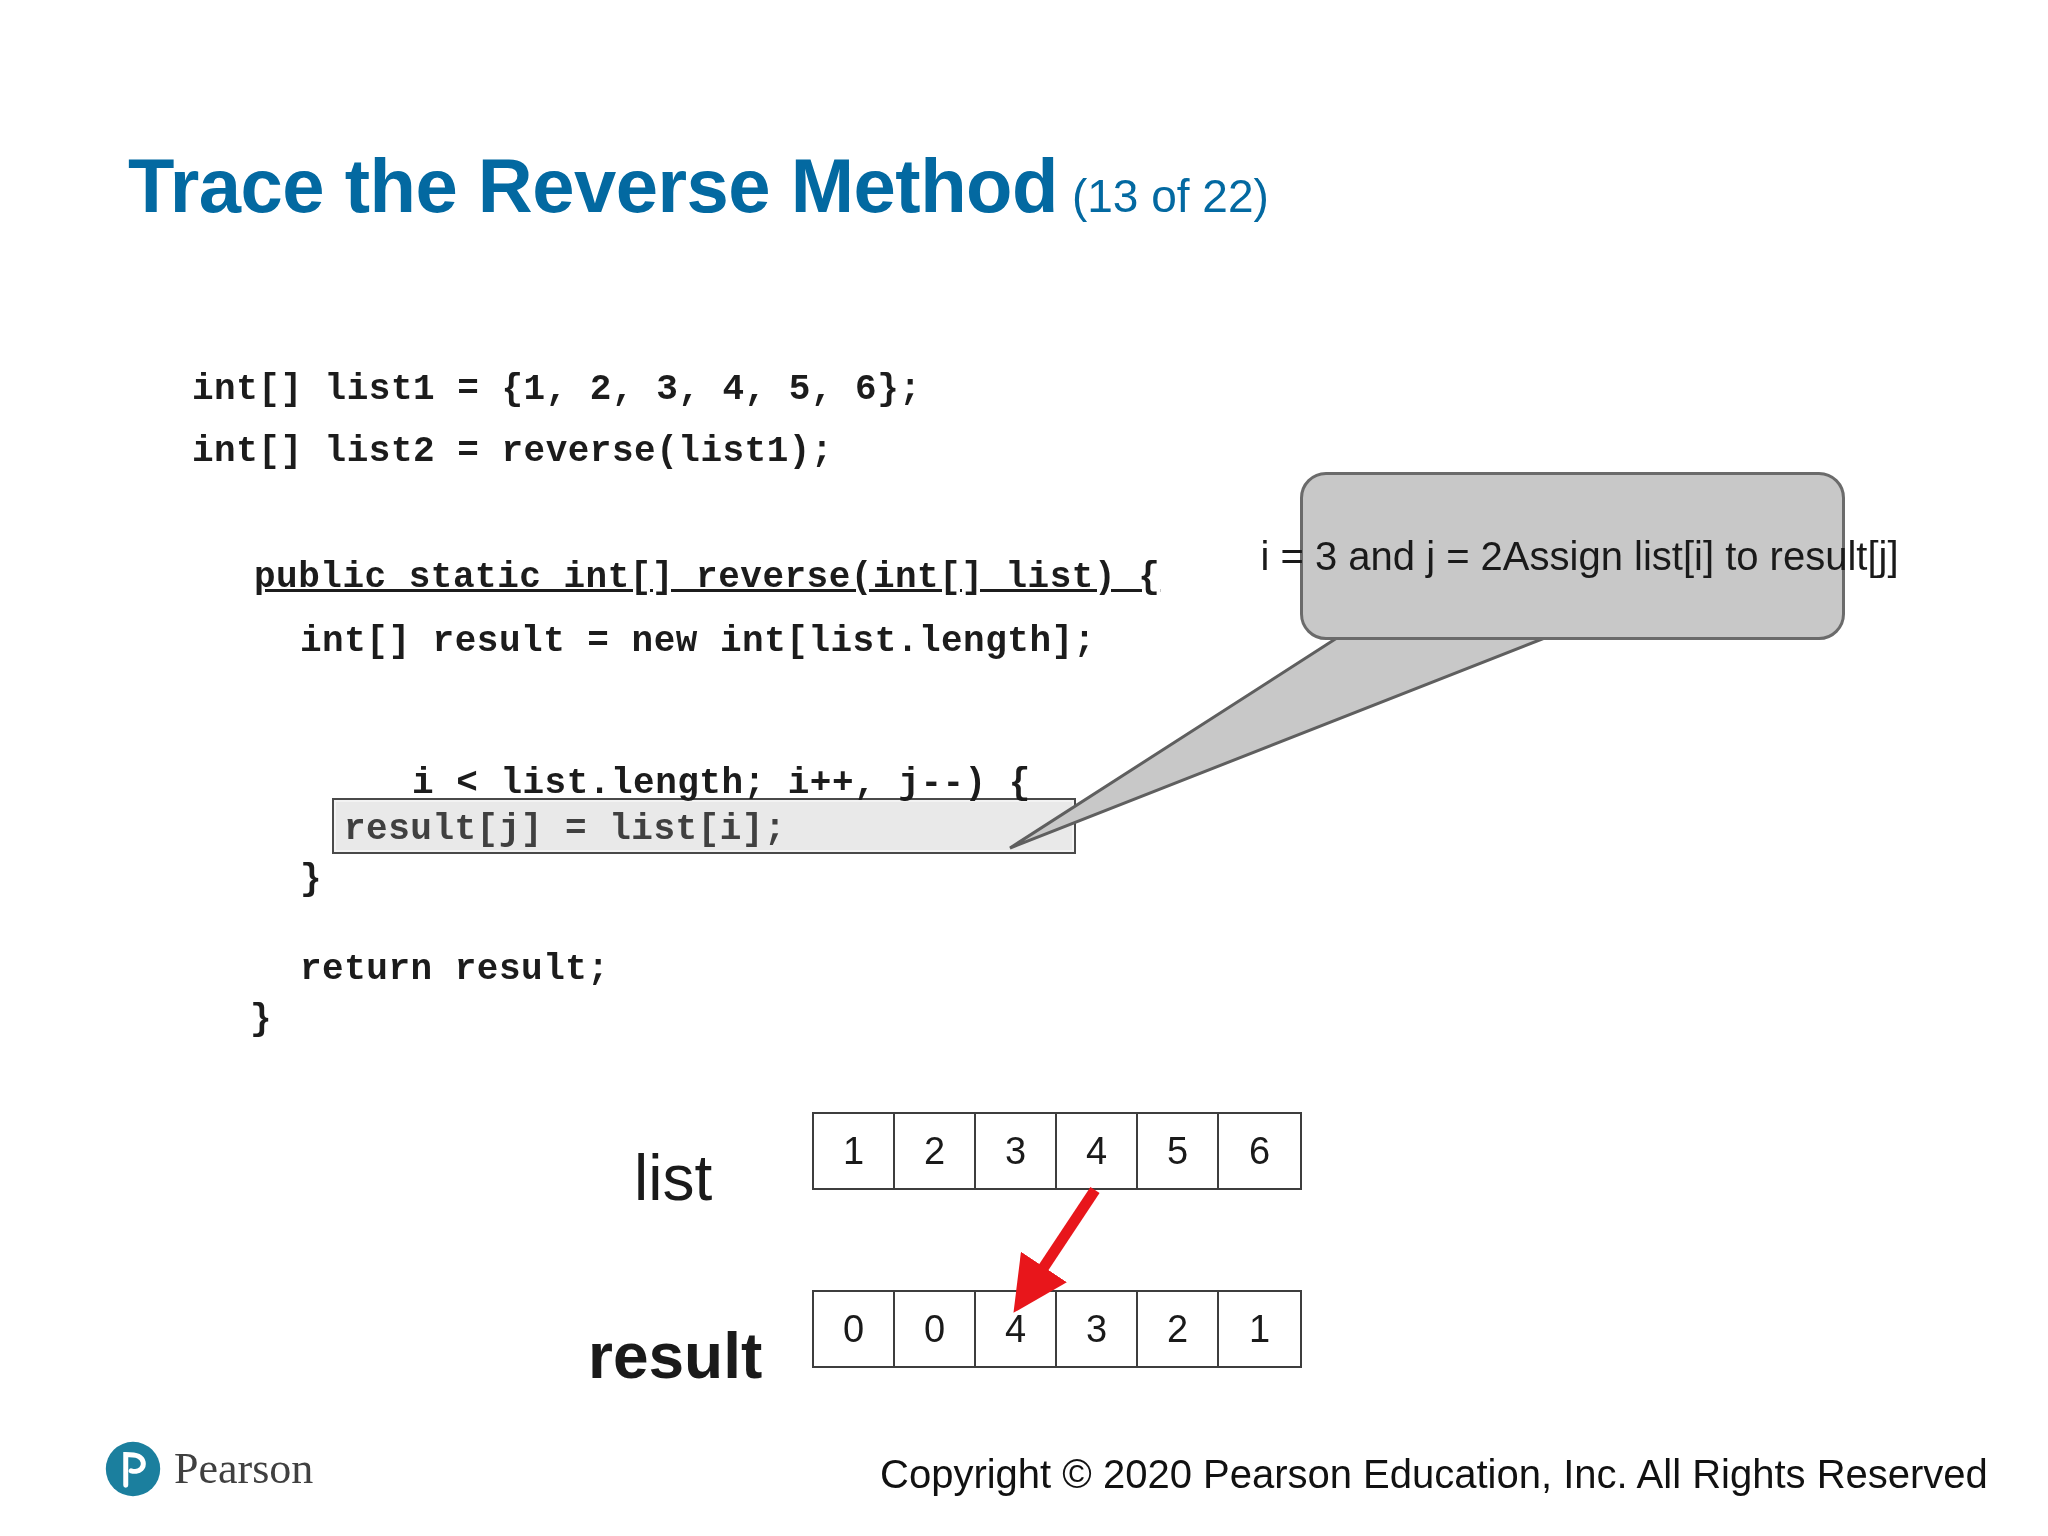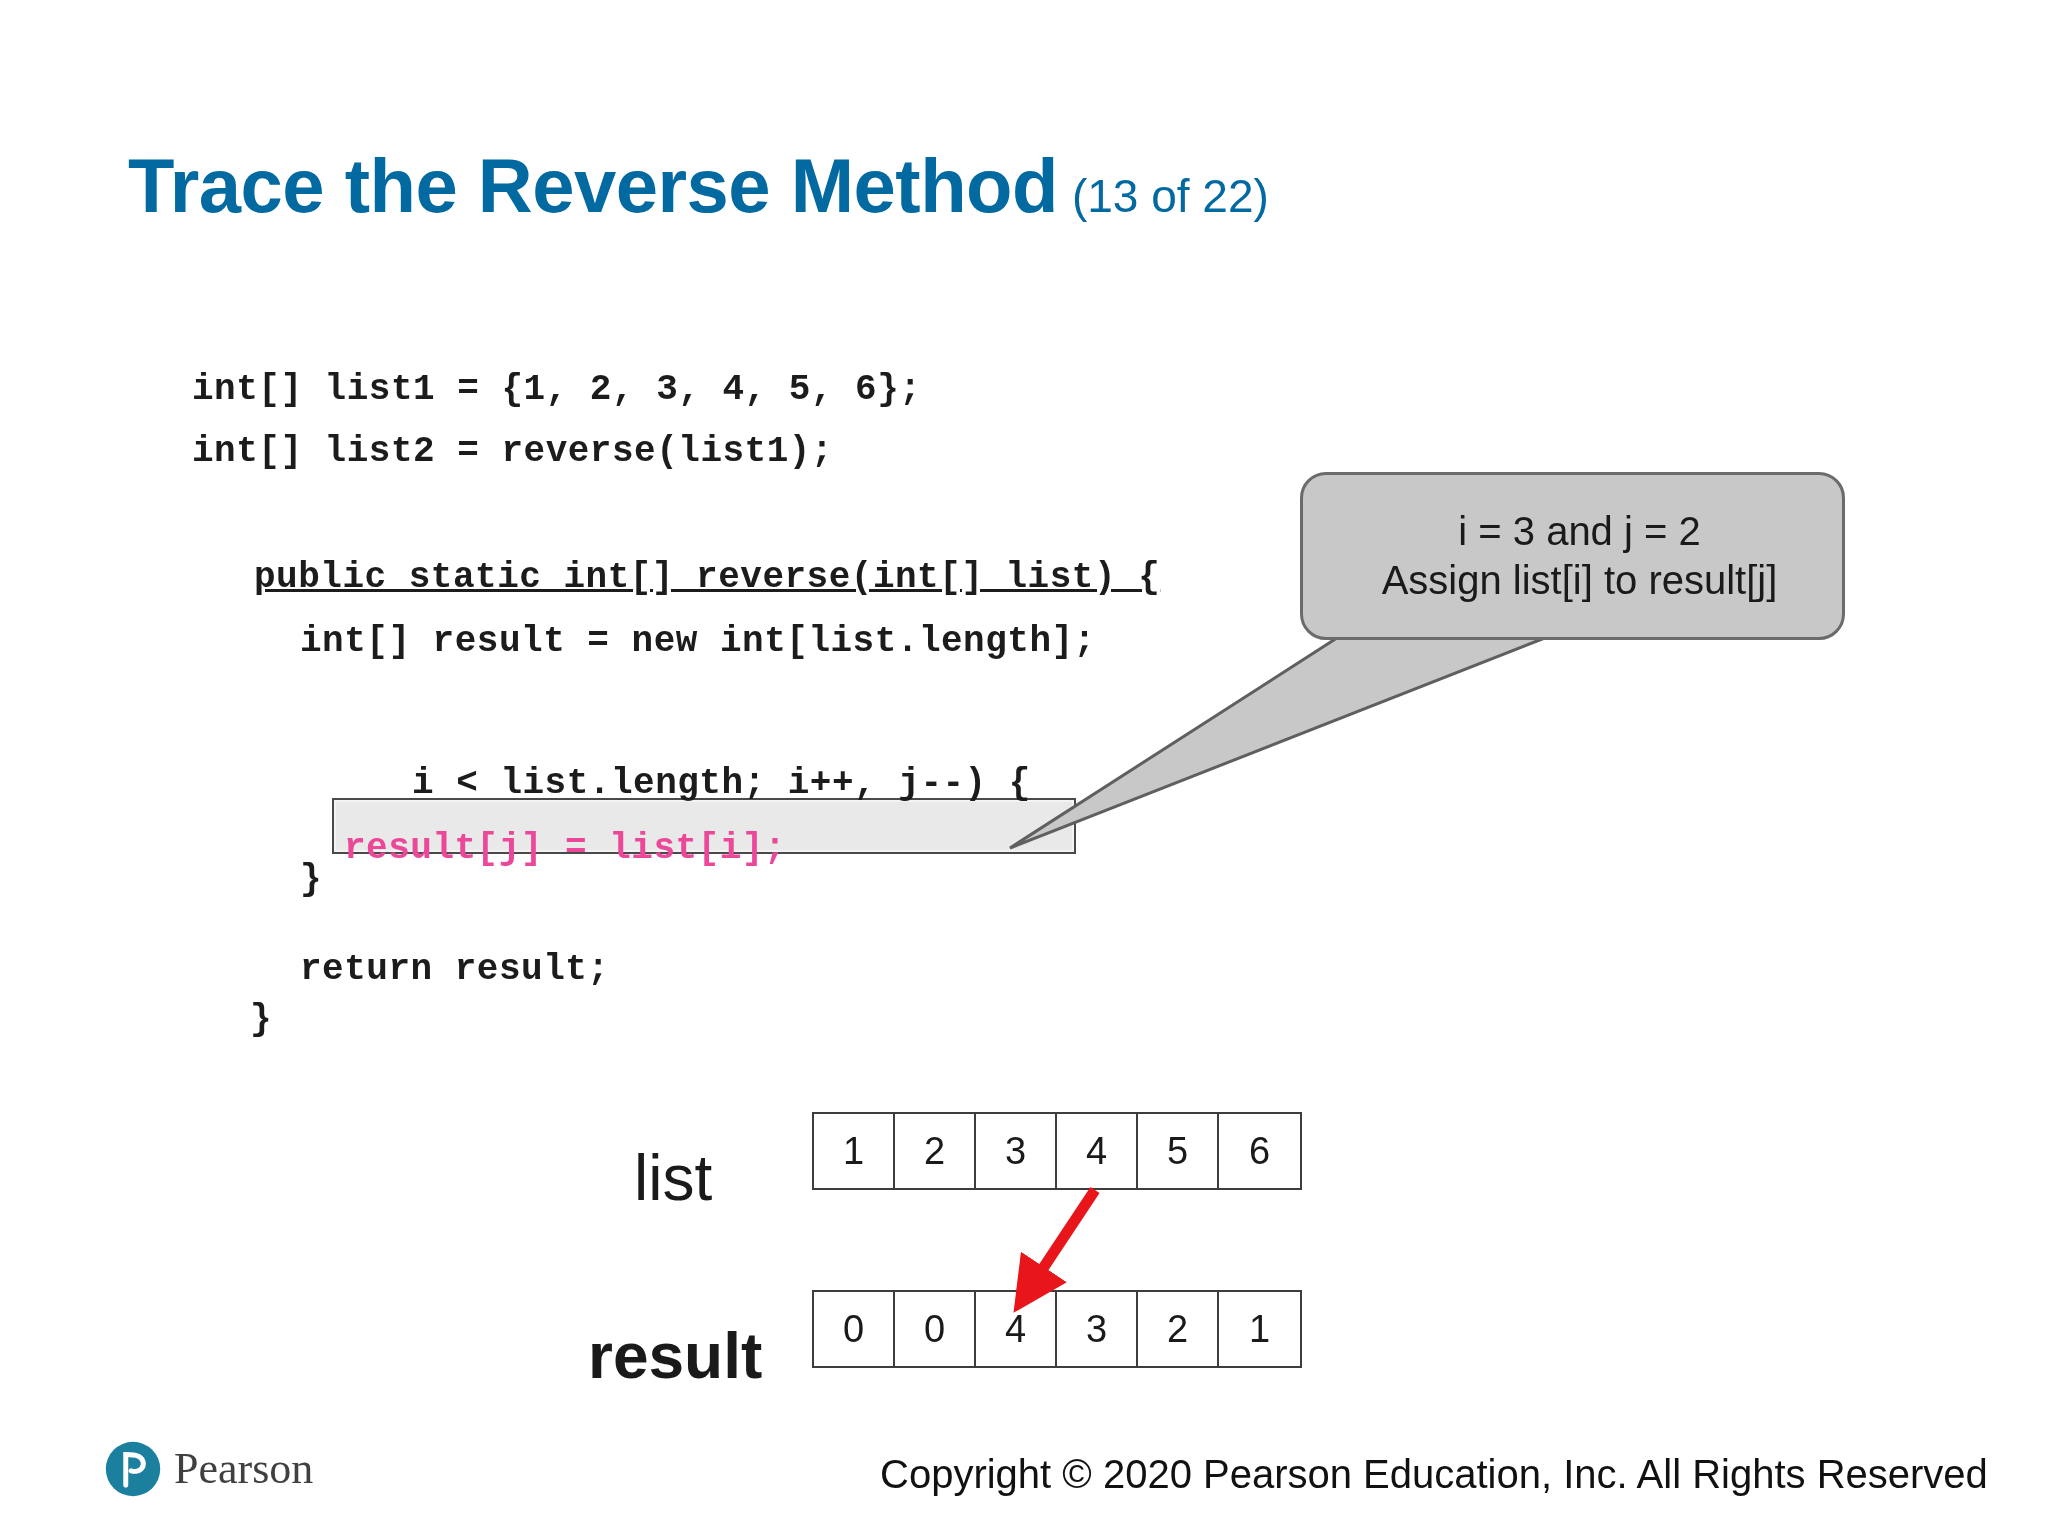--- a/index.html
+++ b/index.html
@@ -60,21 +60,21 @@
     pointer-events: auto;
   }
 
   
   .cl-1 { left: 192px;  top: 372px; }
   .cl-2 { left: 192px;  top: 434px; }
   .cl-3 { left: 254px;  top: 560px; text-decoration: underline; }
   .cl-4 { left: 300px;  top: 624px; }
   .cl-5 { left: 300px;  top: 716px; }
   .cl-6 { left: 412px;  top: 766px; }
-  .cl-7 { left: 344px;  top: 831px; color: #ec4899; }
+  .cl-7 { left: 344px;  top: 812px; color: #404040; }
   .cl-8 { left: 300px;  top: 862px; }
   .cl-9 { left: 300px;  top: 952px; }
   .cl-10{ left: 250px;  top: 1002px; }
 
   
   #highlight-box {
     position: absolute;
     left: 332px;
     top: 798px;
     width: 744px;
@@ -90,21 +90,21 @@
     position: absolute;
     left: 1300px;
     top: 472px;
     width: 545px;
     height: 168px;
     background: #c8c8c8;
     border: 3px solid #6b6b6b;
     border-radius: 26px;
     box-sizing: border-box;
     display: flex;
-    flex-direction: column;
+    flex-direction: row;
     align-items: center;
     justify-content: center;
     z-index: 6;
     padding-left: 14px;
   }
   #callout .cl-text {
     font-family: "Liberation Sans", sans-serif;
     font-size: 40px;
     line-height: 1.22;
     color: #1a1a1a;

